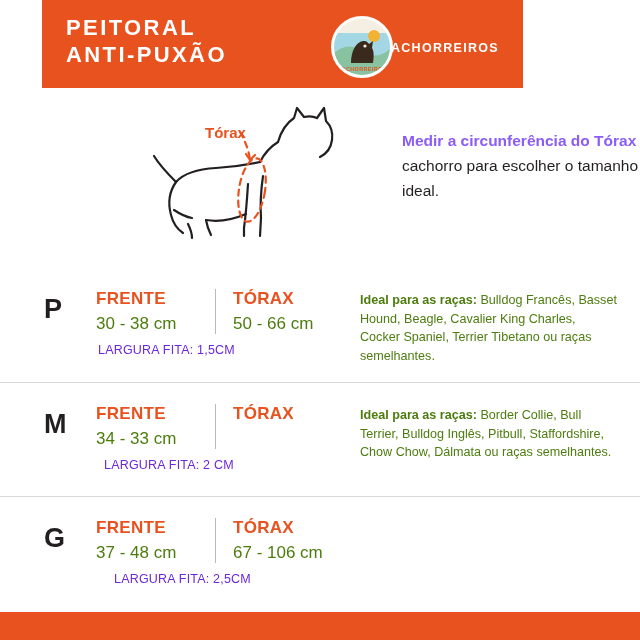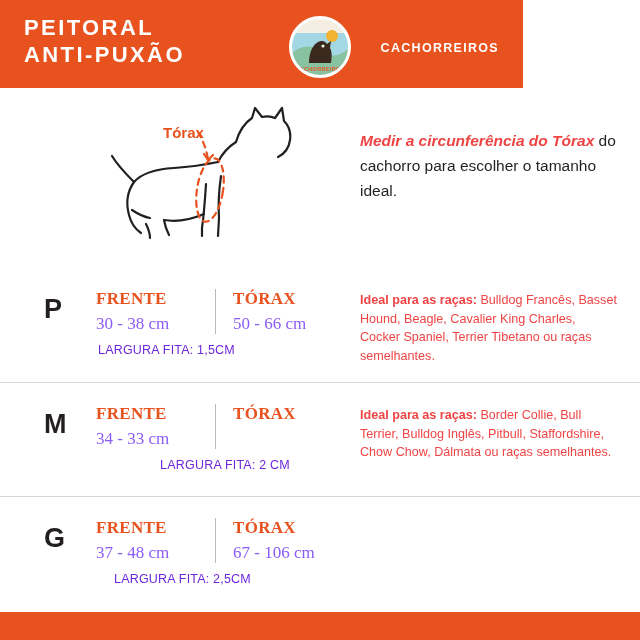--- a/index.html
+++ b/index.html
@@ -13,20 +13,21 @@
     font-family: "Liberation Sans", sans-serif;
     color: #231f20;
     overflow: hidden;
   }
 
   .sheet {
     position: relative;
     width: 523px;
     height: 640px;
     box-sizing: border-box;
+    padding-left: 42px;
   }
 
   
   .header {
     position: relative;
     height: 88px;
     background: #e8521f;
     color: #ffffff;
     box-sizing: border-box;
     padding: 14px 22px 0 24px;
@@ -86,21 +87,21 @@
   }
   .instruction {
     position: absolute;
     left: 360px;
     top: 40px;
     width: 260px;
     font-size: 15.5px;
     line-height: 25px;
     color: #231f20;
   }
-  .instruction b { color: #ef4444; font-style: italic; }
+  .instruction b { color: #8b5cf6; }
 
   
   .rows {
     position: absolute;
     left: 0;
     top: 268px;
     width: 640px;
   }
   .row {
     position: relative;
@@ -120,60 +121,59 @@
   }
 
   .measures {
     position: absolute;
     left: 96px;
     top: 21px;
     width: 238px;
   }
   .measure-cols {
     display: flex;
-    font-family: Liberation Serif, serif;
   }
   .mcol {
     width: 119px;
     box-sizing: border-box;
   }
   .mcol.second {
     border-left: 1px solid #b9b9b9;
     padding-left: 17px;
   }
   .mlabel {
     color: #e8521f;
     font-weight: bold;
     font-size: 17px;
     letter-spacing: 0.3px;
   }
   .mvalue {
-    color: #8b5cf6;
+    color: #4d7c0f;
     font-size: 17px;
     margin-top: 5px;
   }
   .strap {
     margin-top: 9px;
     font-size: 12.5px;
     letter-spacing: 0.2px;
     color: #6d28d9;
     white-space: nowrap;
   }
   .strap.indent-1 { margin-left: 2px; }
-  .strap.indent-2 { margin-left: 20px; text-align: center; }
+  .strap.indent-2 { margin-left: 8px; }
   .strap.indent-3 { margin-left: 18px; }
 
   .breeds {
     position: absolute;
     left: 360px;
     top: 23px;
     width: 258px;
     font-size: 12.6px;
     line-height: 18.5px;
-    color: #ef4444;
+    color: #4d7c0f;
   }
   .breeds b { font-weight: bold; }
 
   
   .footer-bar {
     position: absolute;
     left: 0;
     bottom: 0;
     width: 640px;
     height: 28px;

